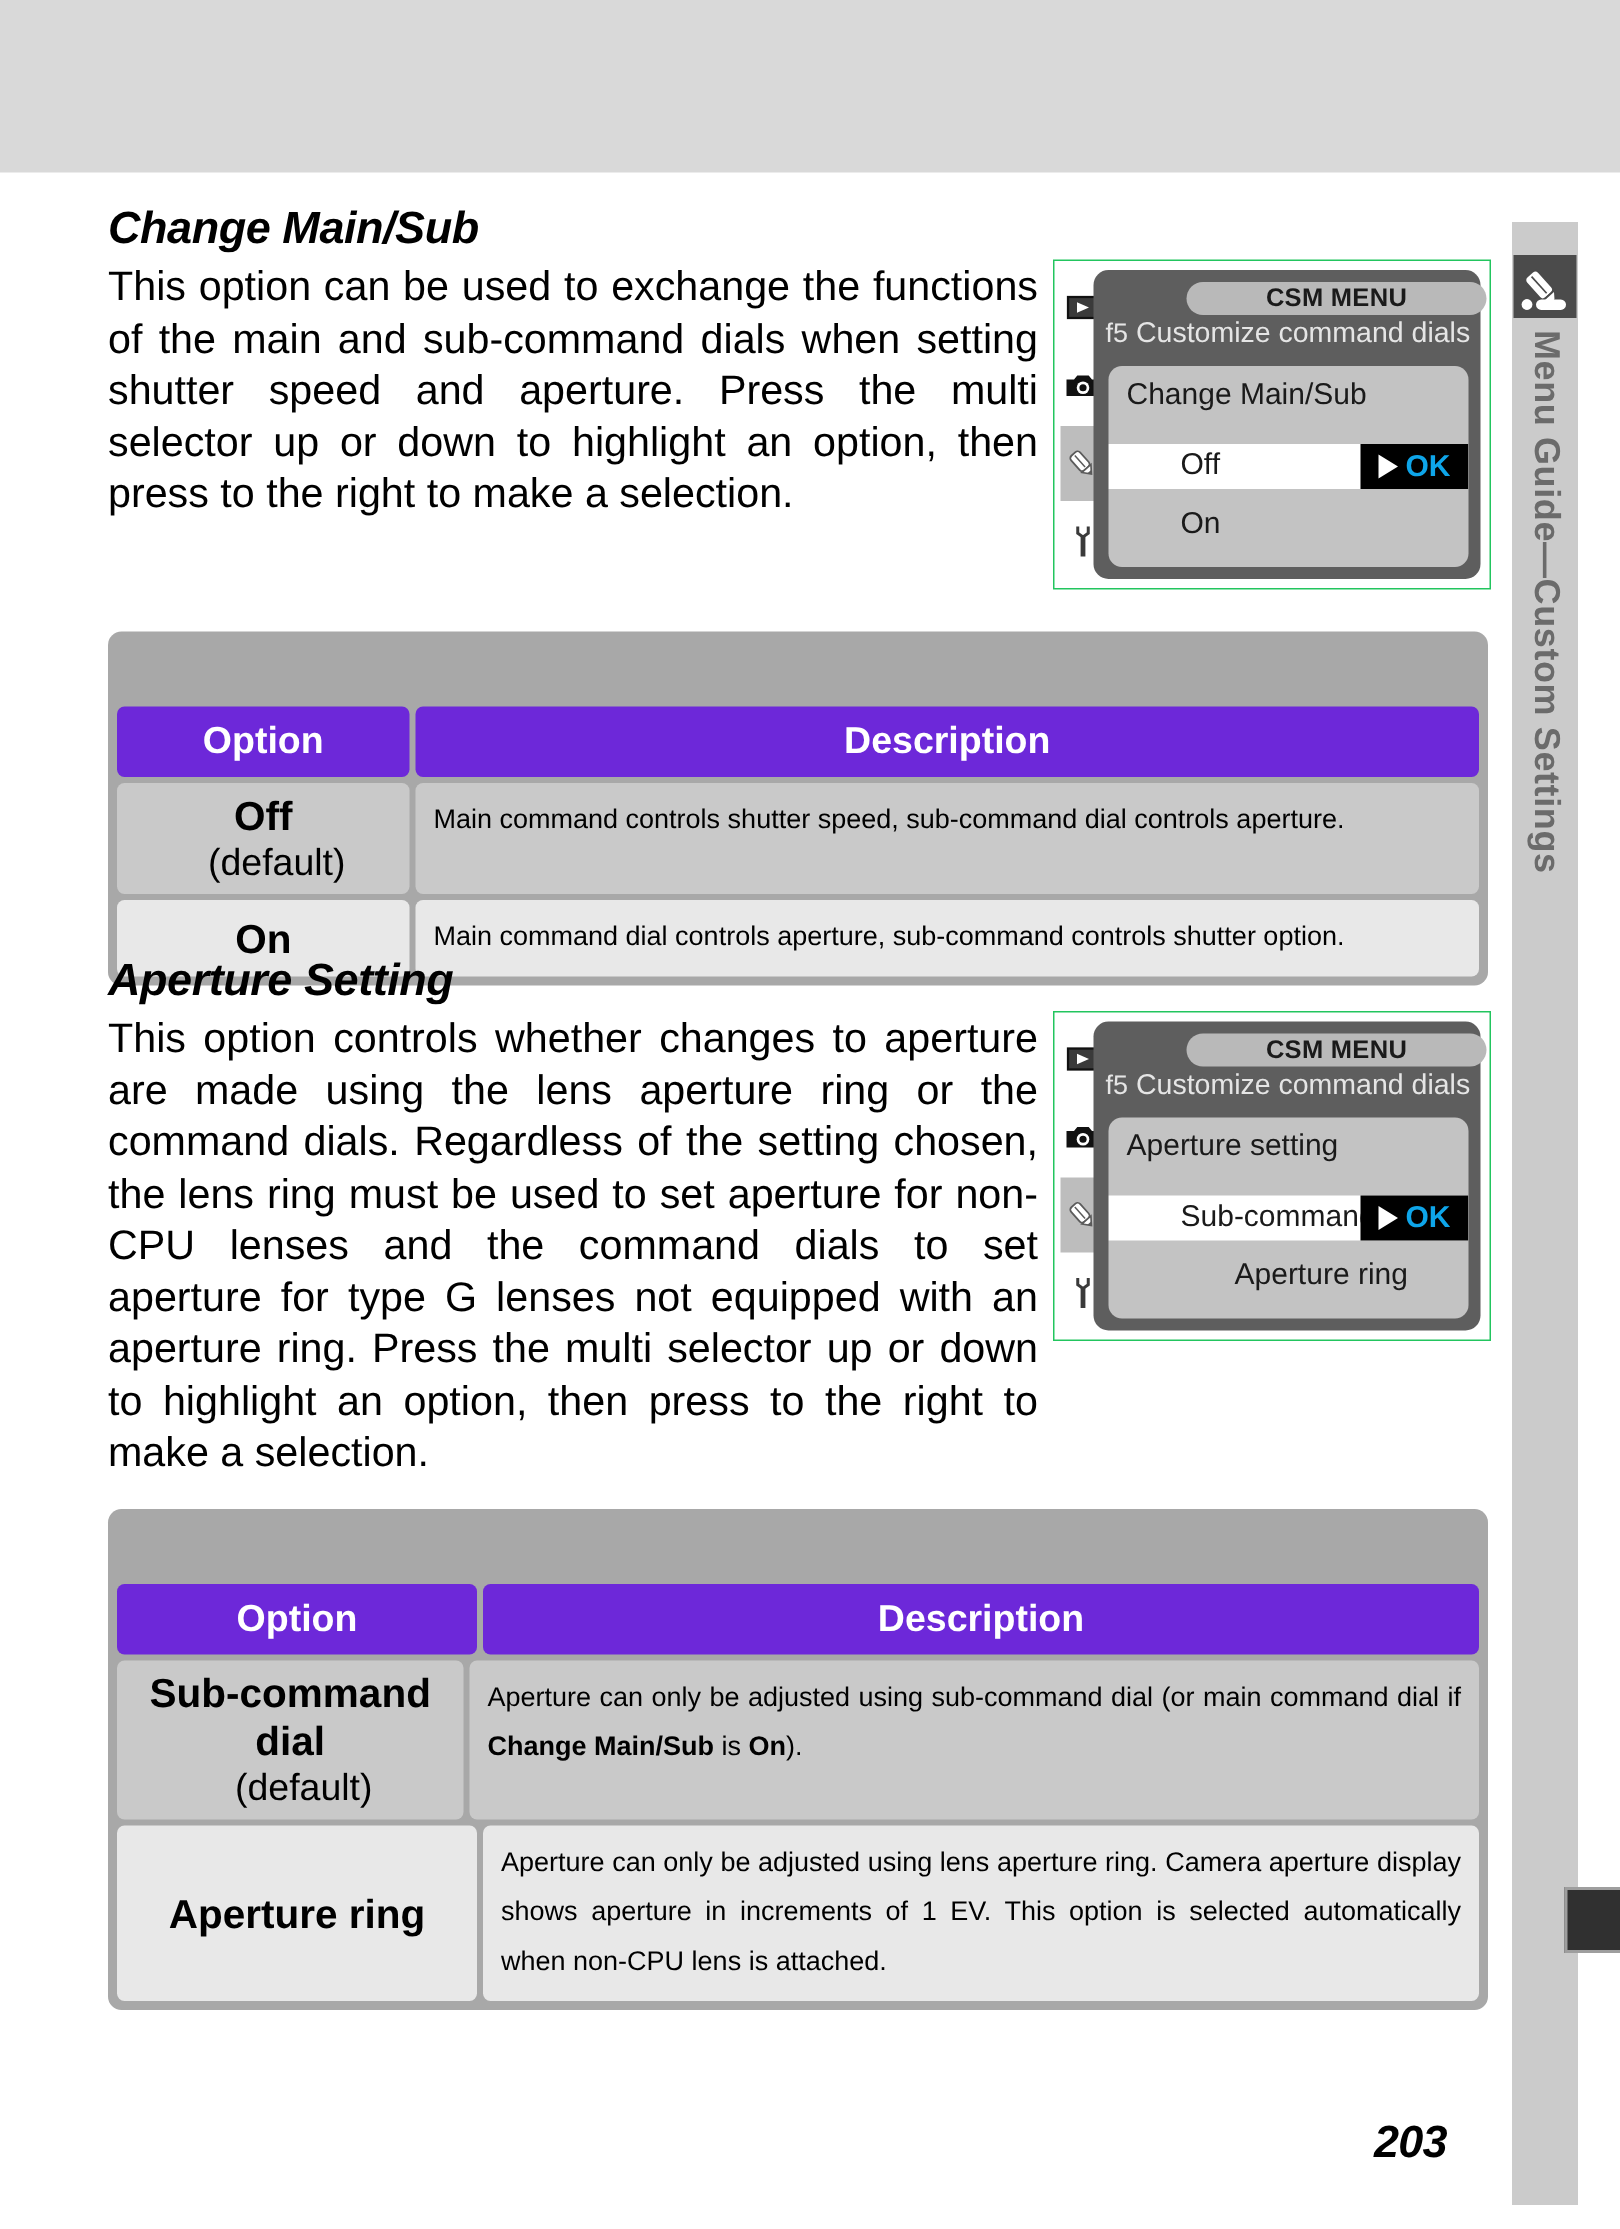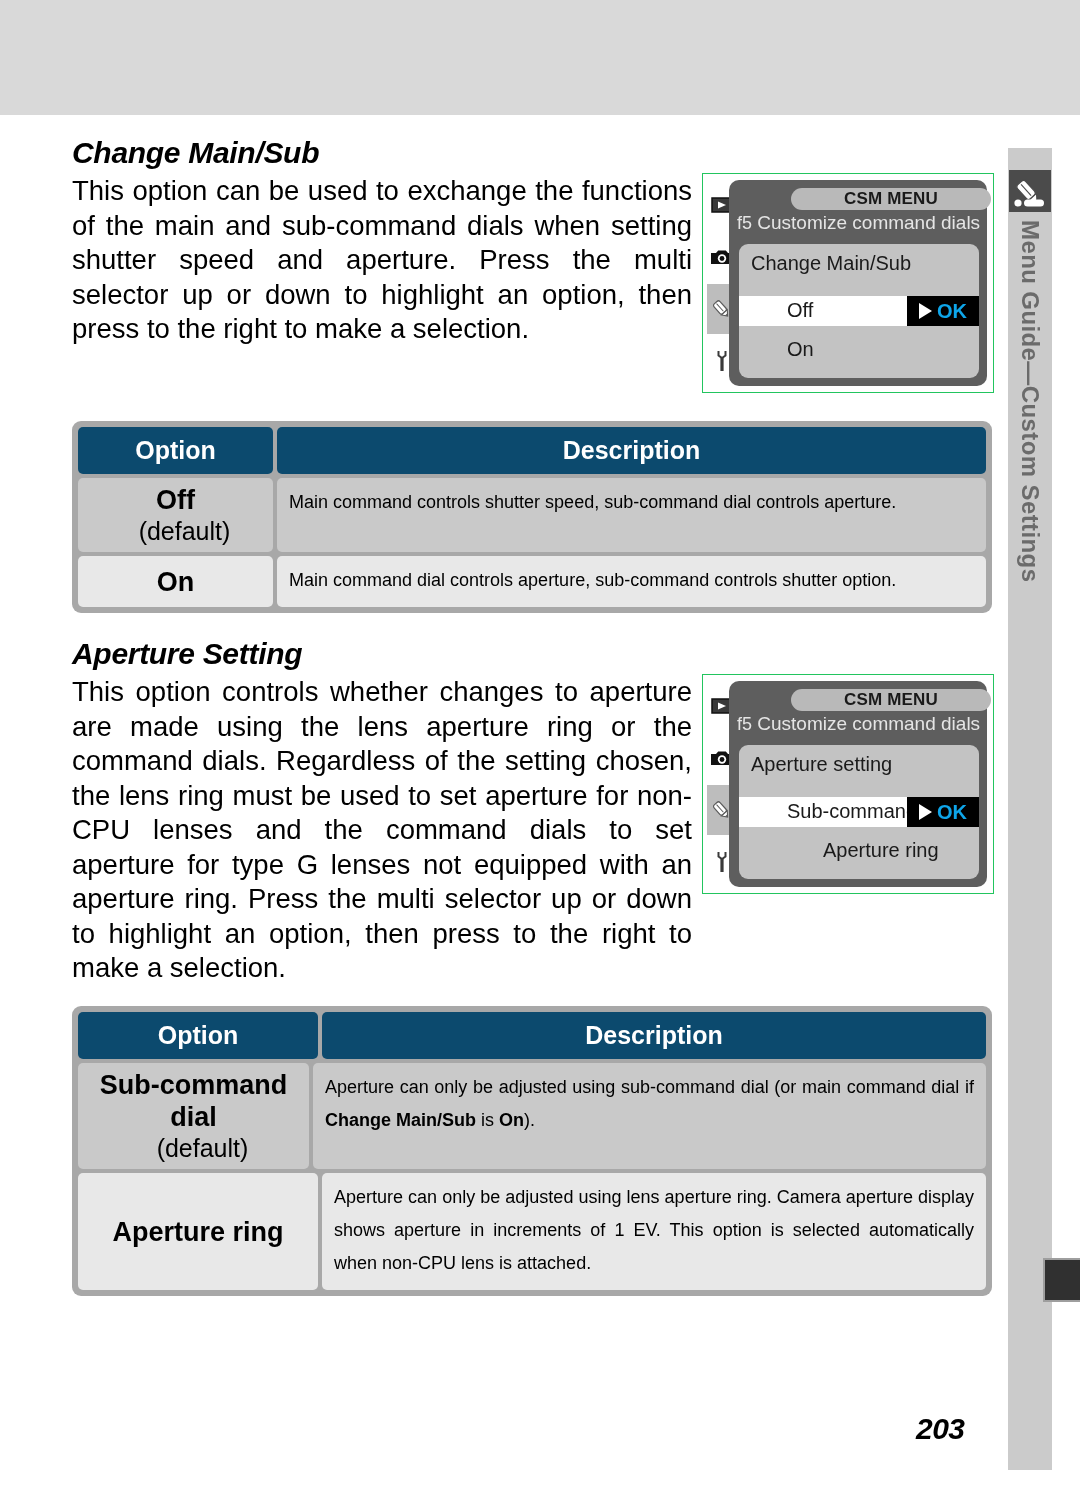--- a/index.html
+++ b/index.html
@@ -253,30 +253,31 @@
     box-sizing: border-box;
     flex: 1;
     padding: 8px 12px 10px 12px;
     font-size: 18px;
     line-height: 33px;
     text-align: justify;
     text-align-last: left;
   }
   .hdr .cell-opt,
   .hdr .cell-desc {
-    background: #0c4a6e;
+    background: #6d28d9;
     color: #ffffff;
     font-size: 25px;
     font-weight: bold;
     text-align: center;
     text-align-last: center;
     padding-top: 7px;
     padding-bottom: 7px;
     border-radius: 5px;
     justify-content: center;
+    margin-top: 44px;
   }
   .hdr .cell-desc { display: flex; align-items: center; justify-content: center; }
   .r1 .cell-opt, .r1 .cell-desc { background: #c9c9c9; border-radius: 5px; }
   .r2 .cell-opt, .r2 .cell-desc { background: #e8e8e8; border-radius: 5px; }
   .opt-main {
     font-size: 27px;
     font-weight: bold;
     line-height: 32px;
   }
   .opt-sub {

